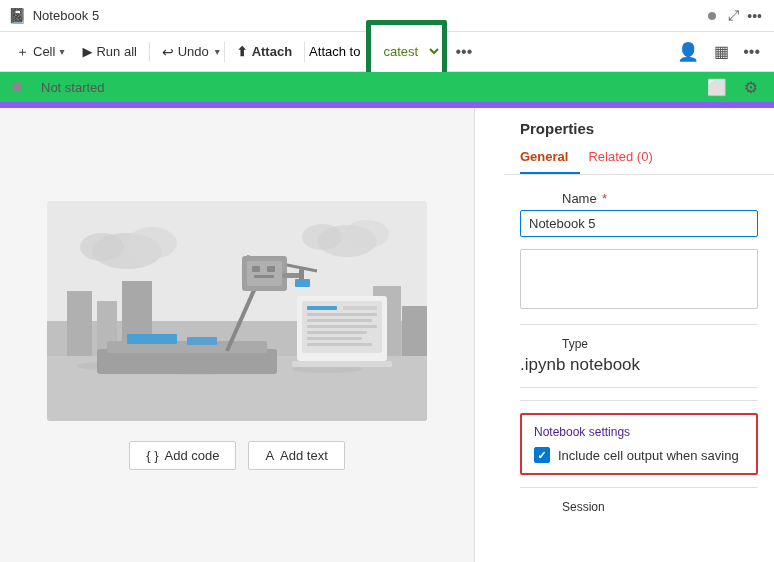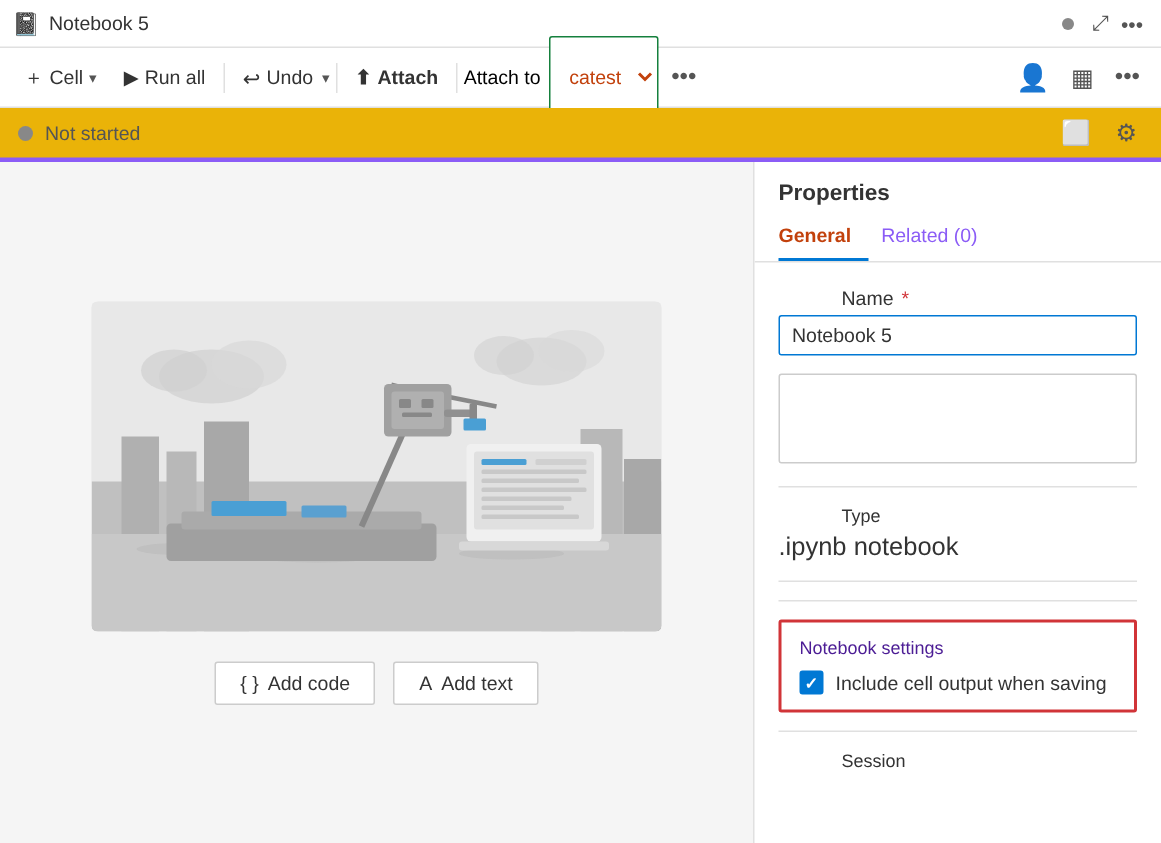--- a/index.html
+++ b/index.html
@@ -19,30 +19,30 @@
     }
     .toolbar-btn {
       display: flex; align-items: center; gap: 4px; padding: 4px 8px;
       background: none; border: none; cursor: pointer; color: #333; border-radius: 2px; font-size: 13px;
     }
     .toolbar-btn.publish { font-weight: 600; }
     .toolbar-separator { width: 1px; height: 20px; background: #e0e0e0; margin: 0 2px; }
     .toolbar-dropdown-arrow { font-size: 10px; color: #555; }
     .attach-label { color: #000000; margin-right: 4px; }
     .attach-select {
-      border: 1px solid #15803d; border-radius: 2px; padding: 18px 8px; font-size: 13px;
-      background: #fff; color: #c2410c; cursor: pointer;
+      border: 5px solid #15803d; border-radius: 2px; padding: 18px 8px; font-size: 13px;
+      background: #fff; color: #4d7c0f; cursor: pointer;
     }
     .toolbar-icon-btn { background: none; border: none; cursor: pointer; color: #555; padding: 4px 6px; font-size: 16px; border-radius: 2px; }
     .spacer { flex: 1; }
 
     
     .status-bar {
-      display: flex; align-items: center; height: 36px; padding: 0 12px; gap: 8px;
-      border-bottom: 3px solid #8b5cf6; background: #eab308;
+      display: flex; align-items: center; height: 36px; padding: 0 12px; gap: 19px;
+      border-bottom: 6px solid #8b5cf6; background: #22c55e;
     }
     .status-dot { width: 10px; height: 10px; background: #888; border-radius: 50%; }
     .status-text { color: #555; font-size: 13px; }
     .status-controls { margin-left: auto; display: flex; gap: 8px; }
     .status-icon-btn { background: none; border: none; cursor: pointer; color: #555; font-size: 16px; padding: 2px 4px; border-radius: 2px; }
 
     
     .main-content { display: flex; flex: 1; overflow: hidden; }
 
     
@@ -55,27 +55,27 @@
       display: flex; align-items: center; justify-content: center; margin-bottom: 20px; overflow: hidden;
     }
     .notebook-buttons { display: flex; gap: 12px; }
     .nb-btn {
       display: flex; align-items: center; gap: 6px; padding: 6px 16px;
       border: 1px solid #ccc; background: #fff; border-radius: 2px; cursor: pointer; font-size: 13px; color: #333;
     }
 
     
     .properties-panel {
-      width: 272px; border-left: 1px solid #e0e0e0; background: #fff;
-      display: flex; flex-direction: column; overflow-y: auto;
+      width: 300px; border-left: 1px solid #e0e0e0; background: #fff;
+      display: flex; flex-direction: column; overflow-y: auto; padding-left: 29px;
     }
     .panel-header { padding: 12px 16px 4px; font-size: 15px; font-weight: 600; color: #333; }
     .panel-tabs { display: flex; border-bottom: 1px solid #e0e0e0; padding: 0 16px; }
     .panel-tab {
-      padding: 8px 12px 8px 0; font-size: 13px; cursor: pointer; color: #8b5cf6;
+      padding: 8px 12px 8px 0; font-size: 13px; cursor: pointer; color: #ef4444;
       border-bottom: 2px solid transparent; margin-right: 8px;
     }
     .panel-tab.active { color: #c2410c; border-bottom: 2px solid #0078d4; font-weight: 600; }
     .panel-body { padding: 16px; display: flex; flex-direction: column; gap: 12px; }
     .field-label { font-size: 12px; color: #333; margin-bottom: 4px; margin-left: 42px; }
     .field-label .required { color: #d13438; margin-left: 2px; }
     .field-input {
       width: 100%; border: 1px solid #0078d4; border-radius: 2px; padding: 5px 8px;
       font-size: 13px; color: #333; outline: none;
     }

